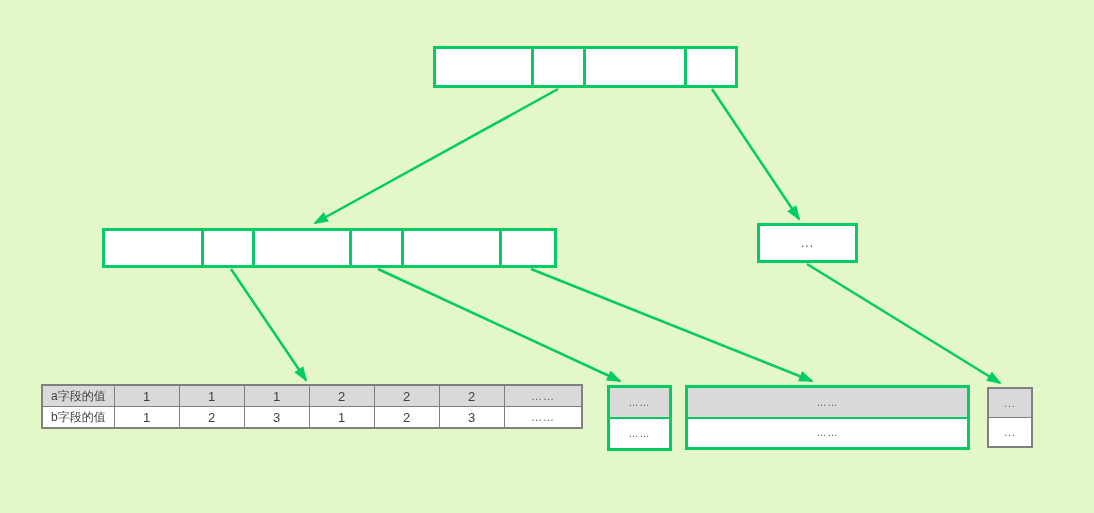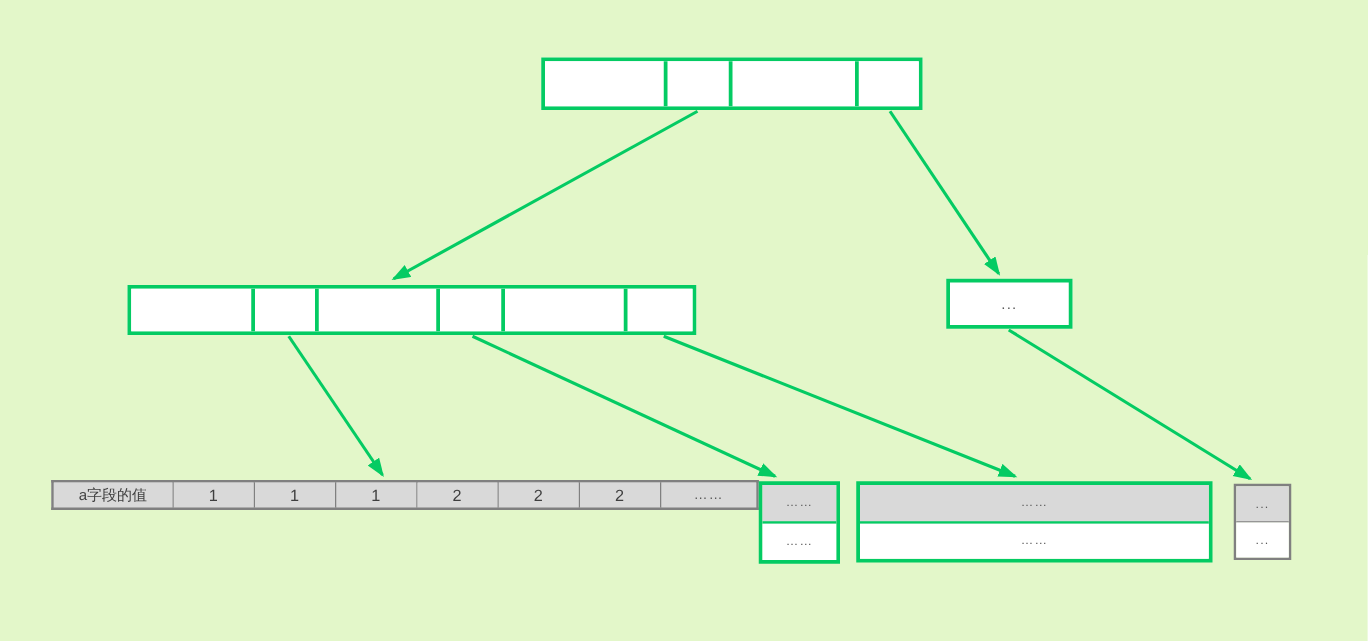--- a/index.html
+++ b/index.html
@@ -75,21 +75,21 @@
     table-layout: fixed;
     background: #fff;
     border: 2px solid var(--table-border, #808080);
     color: var(--table-text, #3F3F3F);
     font-size: 13px;
   }
   .data-table td {
     border: 1px solid var(--table-border, #808080);
     text-align: center;
     height: 20px;
-    padding: 0 20px;
+    padding: 0 8px;
     overflow: hidden;
     white-space: nowrap;
   }
   .data-table tr.hdr td { background: var(--header-fill, #D9D9D9); }
   .data-table td.lbl { font-size: 12px; }
   .data-table td.dots { font-size: 11px; color: var(--muted-text, #595959); letter-spacing: 1px; }
 </style>
 </head>
 <body>
 
@@ -144,20 +144,30 @@
         <tr class="hdr">
       <td class="lbl">a字段的值</td>
       <td>1</td>
       <td>1</td>
       <td>1</td>
       <td>2</td>
       <td>2</td>
       <td>2</td>
       <td class="dots">……</td>
     </tr>
+    <tr>
+      <td class="lbl">b字段的值</td>
+      <td>1</td>
+      <td>2</td>
+      <td>3</td>
+      <td>1</td>
+      <td>2</td>
+      <td>3</td>
+      <td class="dots">……</td>
+    </tr>
   </tbody>
     </table>
 
   <div class="leaf green" style="left:607px; top:385px; width:65px; height:66px;">
     <div class="lrow hdr">……</div>
     <div class="lrow">……</div>
   </div>
 
   <div class="leaf green" style="left:685px; top:385px; width:285px; height:65px;">
     <div class="lrow hdr">……</div>

